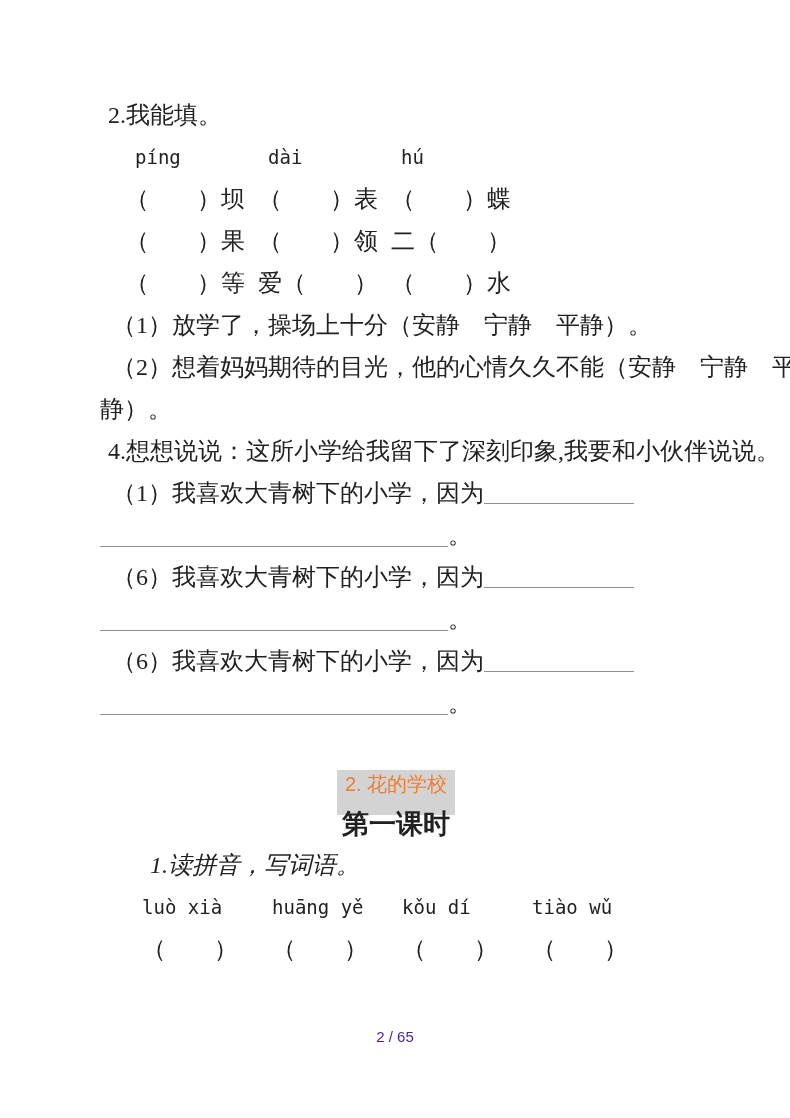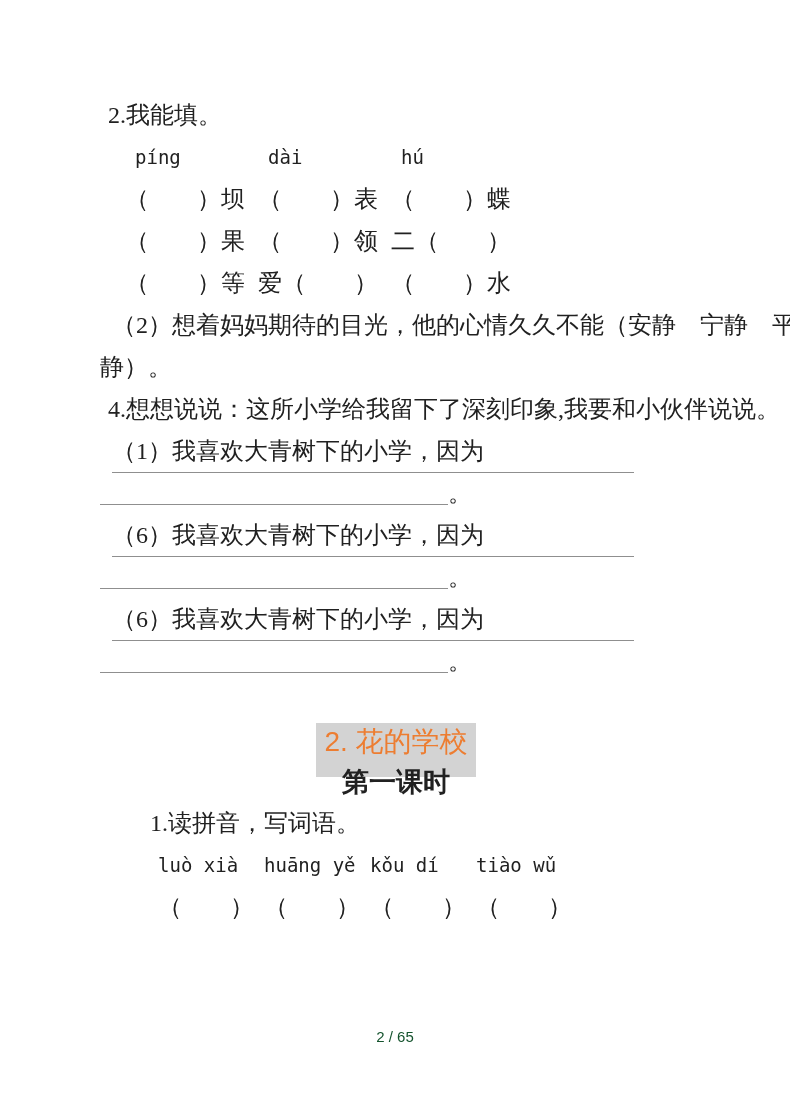--- a/index.html
+++ b/index.html
@@ -20,38 +20,38 @@
   }
   .ln {
     margin: 0;
     height: 42px;
     line-height: 42px;
     font-size: 24px;
     white-space: nowrap;
   }
   .t-ind   { padding-left: 8px; }
   .item-ind{ padding-left: 12px; }
-  .q1-ind  { padding-left: 50px; }
+  .q1-ind  { padding-left: 50px; font-style: italic; }
 
   
   .grid3 { display: flex; margin-left: 25px; }
   .grid3 > span { width: 133px; box-sizing: border-box; }
   .grid3.pinyin > span { padding-left: 10px; }
 
   
-  .grid4 { display: flex; margin-left: 58px; }
+  .grid4 { display: flex; margin-left: 42px; gap: 24px; }
   .grid4 > span { width: 106px; box-sizing: border-box; }
 
   .pinyin {
     font-family: "DejaVu Sans Mono", monospace;
     font-size: 19px;
   }
 
   
-  .blankline { display: flex; width: 522px; flex-direction: column; }
+  .blankline { display: flex; width: 522px; }
   .blankline .fill {
     flex: 1;
     border-bottom: 1px solid #8f8f8f;
     margin-bottom: 10px;
   }
   .fill2 {
     display: inline-block;
     width: 348px;
     height: 32px;
     border-bottom: 1px solid #8f8f8f;
@@ -60,21 +60,21 @@
 
   
   .chapter {
     margin-top: 40px;
     height: 40px;
     line-height: 40px;
     text-align: center;
   }
   .chapter .hl {
     font-family: "Liberation Sans", sans-serif;
-    font-size: 28px;
+    font-size: 20px;
     color: #ED7D31;
     background: #D3D3D3;
     padding: 3px 8px 20px 8px;
   }
   .session {
     margin: 0;
     height: 40px;
     line-height: 40px;
     text-align: center;
     font-weight: bold;
@@ -82,21 +82,21 @@
   }
 
   .footer {
     position: absolute;
     top: 1028px;
     left: 0;
     width: 790px;
     text-align: center;
     font-family: "Liberation Sans", sans-serif;
     font-size: 15px;
-    color: #14532d;
+    color: #4c1d95;
   }
 </style>
 </head>
 <body>
 
 <div class="content">
 
   <p class="ln t-ind">2.我能填。</p>
 
   <div class="ln grid3 pinyin">
@@ -114,20 +114,21 @@
     <span>（　　）果</span>
     <span>（　　）领</span>
     <span>二（　　）</span>
   </div>
   <div class="ln grid3">
     <span>（　　）等</span>
     <span>爱（　　）</span>
     <span>（　　）水</span>
   </div>
 
+  <p class="ln item-ind">（1）放学了，操场上十分（安静　宁静　平静）。</p>
   <p class="ln item-ind">（2）想着妈妈期待的目光，他的心情久久不能（安静　宁静　平</p>
   <p class="ln">静）。</p>
 
   <p class="ln t-ind">4.想想说说：这所小学给我留下了深刻印象,我要和小伙伴说说。</p>
 
   <div class="ln blankline item-ind">
     <span>（1）我喜欢大青树下的小学，因为</span>
     <span class="fill"></span>
   </div>
   <p class="ln">

